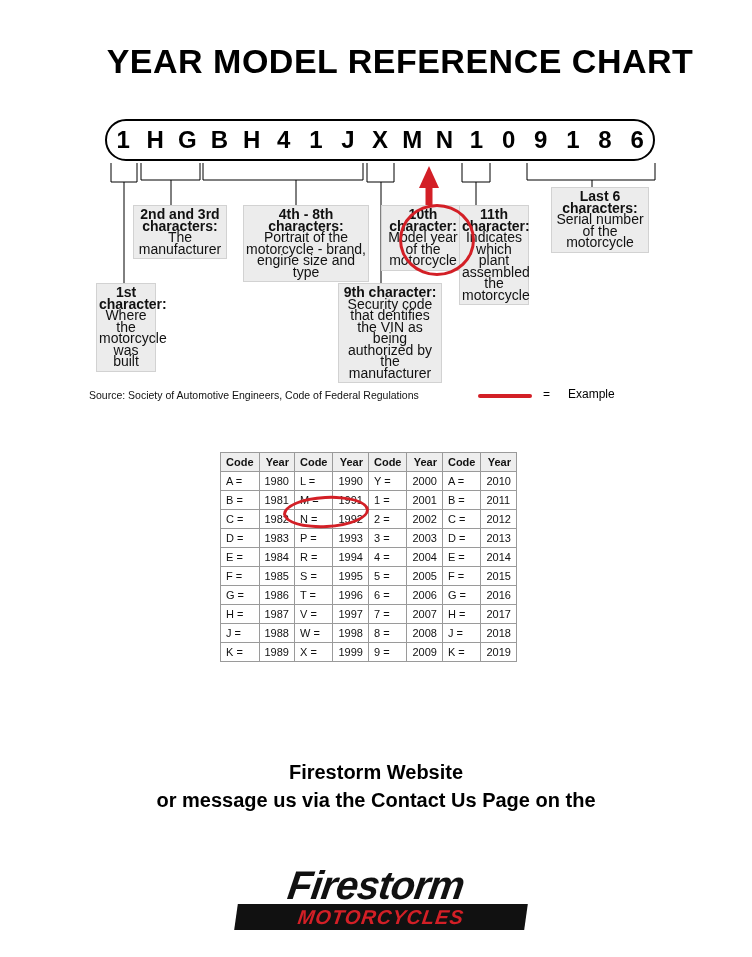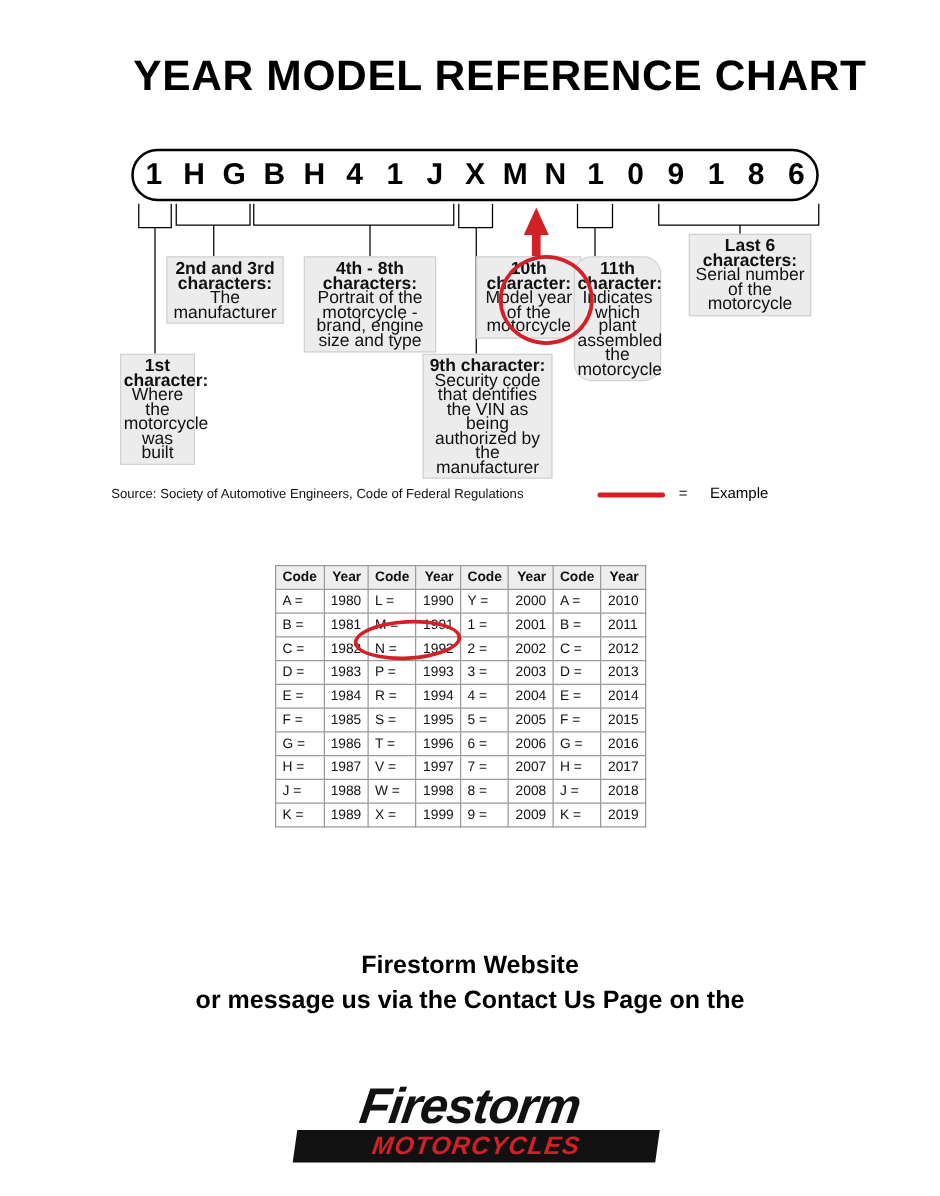--- a/index.html
+++ b/index.html
@@ -69,24 +69,24 @@
     font-size: 14px;
     line-height: 11.5px;
     text-align: center;
     padding: 3px 2px;
     color: #111;
   }
   .callout b { font-weight: bold; }
 
   #c-1st      { left: 96px;  top: 283px; width: 60px;  }
   #c-2nd3rd   { left: 133px; top: 205px; width: 94px;  }
-  #c-4th8th   { left: 243px; top: 205px; width: 106px; }
+  #c-4th8th   { left: 243px; top: 205px; width: 126px; }
   #c-9th      { left: 338px; top: 283px; width: 104px; }
   #c-10th     { left: 381px; top: 205px; width: 84px;  }
-  #c-11th     { left: 459px; top: 205px; width: 70px; border-radius: 14px;  }
+  #c-11th     { left: 459px; top: 205px; width: 70px;  }
   #c-last6    { left: 551px; top: 187px; width: 98px;  }
 
   
   #source {
     position: absolute;
     left: 89px;
     top: 389px;
     font-size: 10.5px;
     color: #111;
   }

